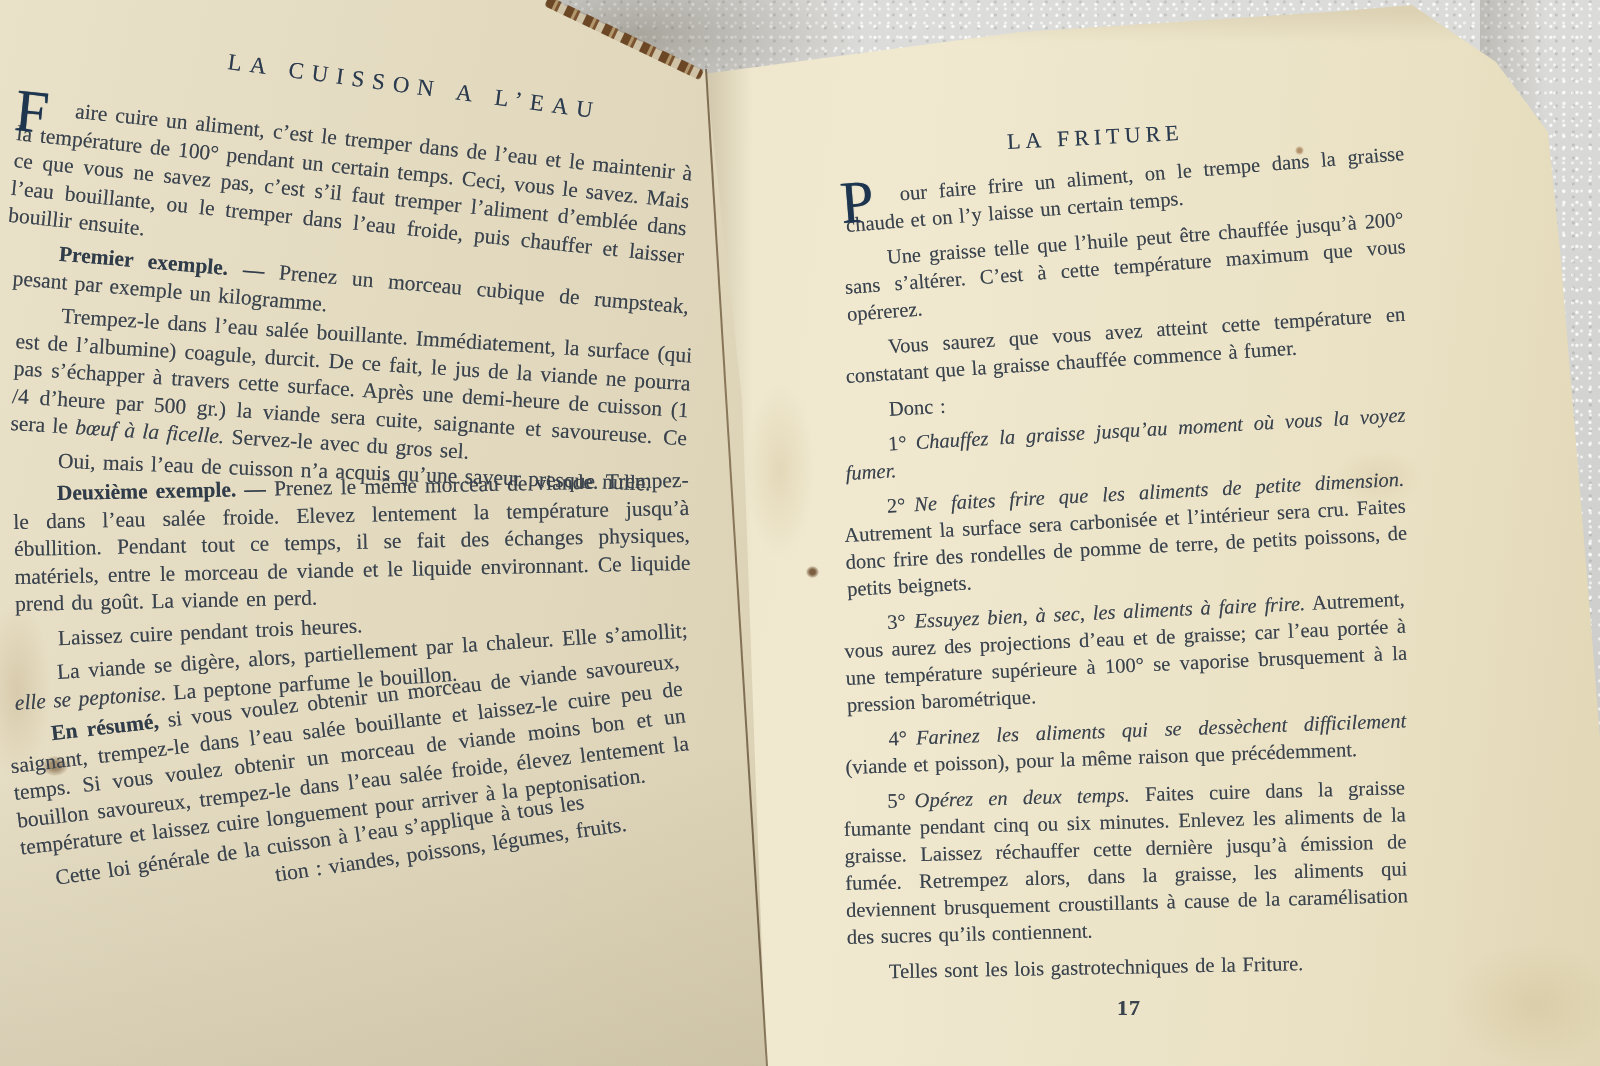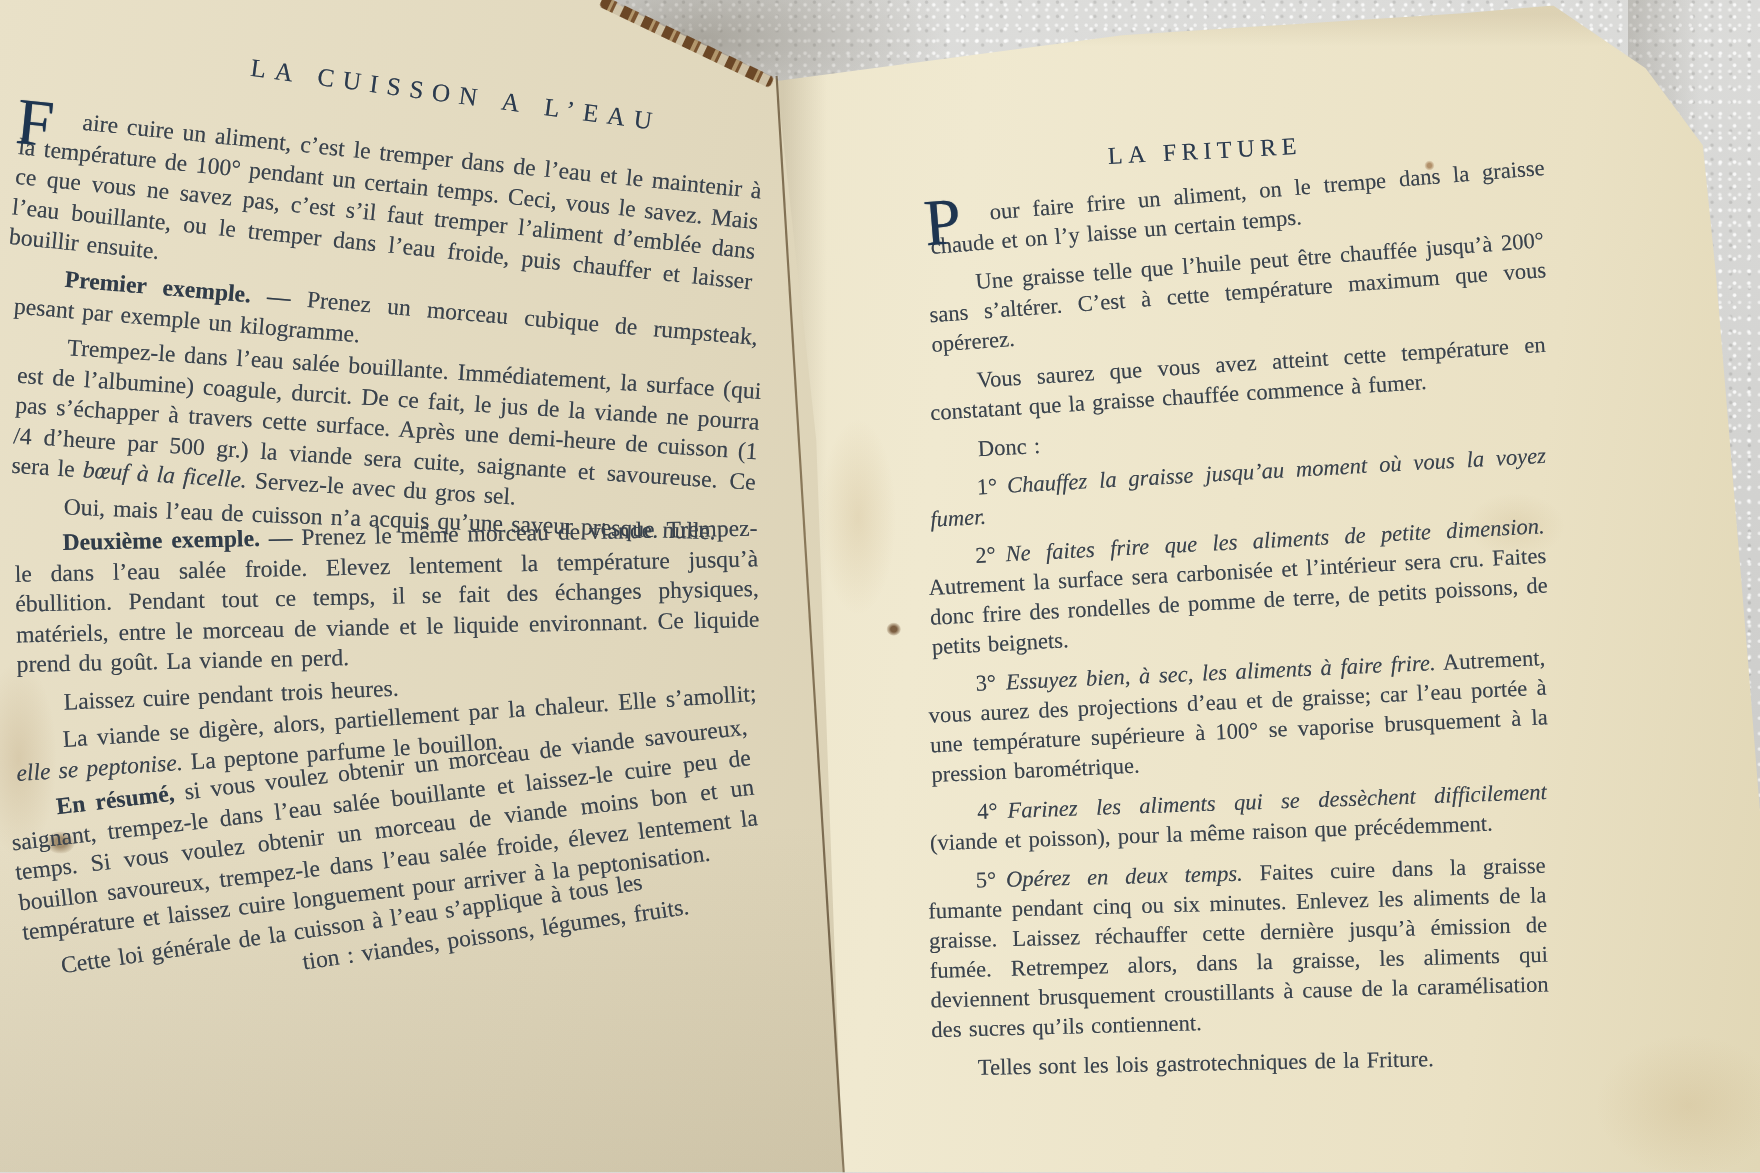--- a/index.html
+++ b/index.html
@@ -149,20 +149,21 @@
       <p class="para indent rB7"><span class="num">2°</span><span class="it">Ne faites frire que les aliments de petite dimension.</span><span> Autrement la surface sera carbonisée et l’intérieur sera cru. Faites donc frire des rondelles de pomme de terre, de petits poissons, de petits beignets.</span></p>
 
       <p class="para indent rB8"><span class="num">3°</span><span class="it">Essuyez bien, à sec, les aliments à faire frire.</span><span> Autrement, vous aurez des projections d’eau et de graisse; car l’eau portée à une température supérieure à 100° se vaporise brusquement à la pression barométrique.</span></p>
 
       <p class="para indent rB9"><span class="num">4°</span><span class="it">Farinez les aliments qui se dessèchent difficilement</span><span> (viande et poisson), pour la même raison que précédemment.</span></p>
 
       <p class="para indent rB10"><span class="num">5°</span><span class="it">Opérez en deux temps.</span><span> Faites cuire dans la graisse fumante pendant cinq ou six minutes. Enlevez les aliments de la graisse. Laissez réchauffer cette dernière jusqu’à émission de fumée. Retrempez alors, dans la graisse, les aliments qui deviennent brusquement croustillants à cause de la caramélisation des sucres qu’ils contiennent.</span></p>
 
       <p class="para indent rB11"><span>Telles sont les lois gastrotechniques de la Friture.</span></p>
 
+      <p class="para pageno">17</p>
     </div>
   </div>
 
   <div class="page page-left">
     <div class="stain s1"></div>
     <div class="stain s2"></div>
 
     <div class="lp-text">
       <p class="para title lp-title rA1">LA CUISSON A L’EAU</p>
 

